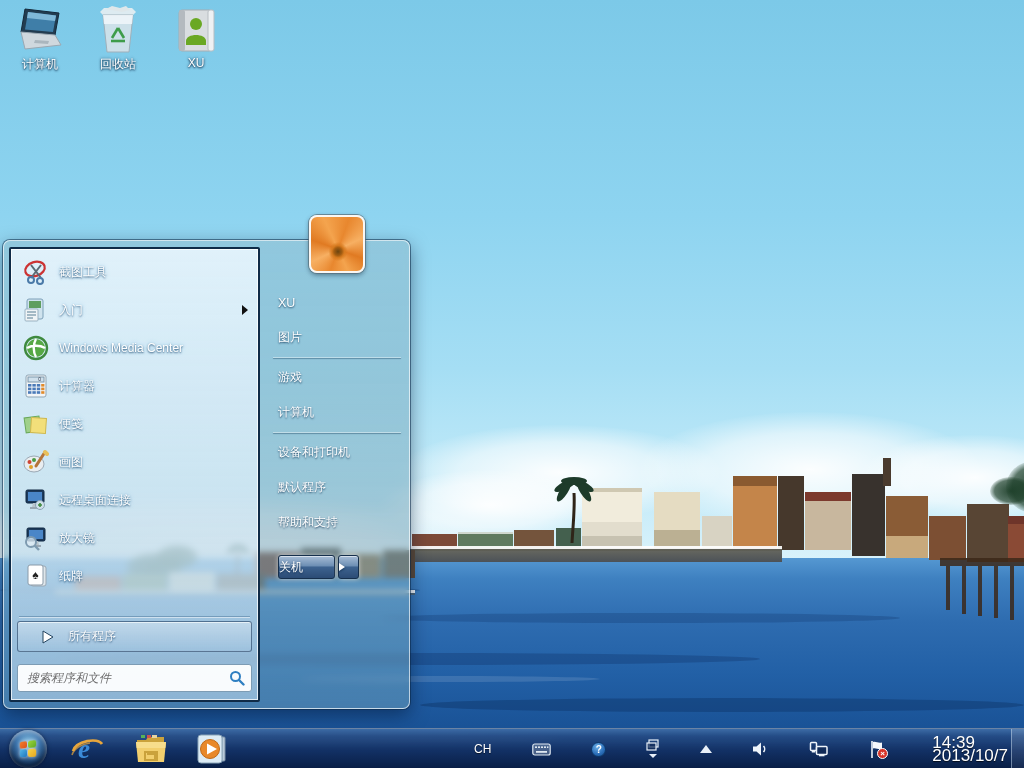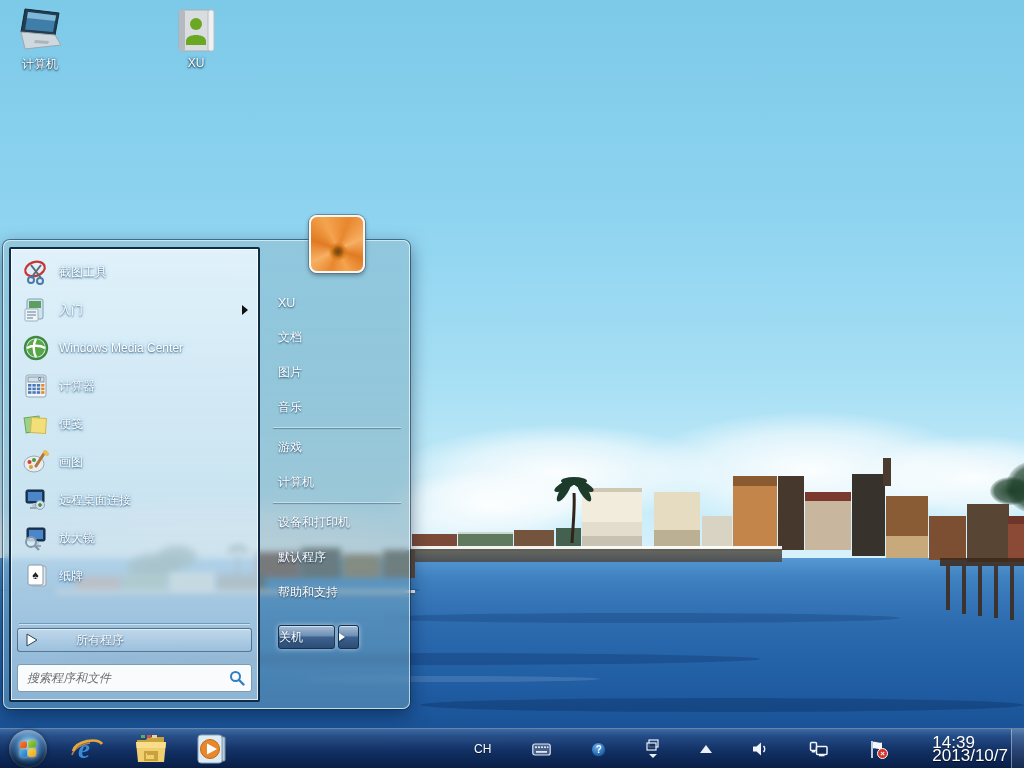--- a/index.html
+++ b/index.html
@@ -38,23 +38,23 @@
     background:linear-gradient(180deg,rgba(238,248,255,.85) 0%,rgba(225,241,252,.68) 55%,rgba(210,233,248,.5) 100%);
     border:2px solid #0f2b47;border-radius:2px;box-shadow:inset 0 0 0 1px rgba(255,255,255,.75);
     display:flex;flex-direction:column;padding:4px 6px 8px 6px;}
   .sm-item{display:flex;align-items:center;height:38px;padding:0 4px;border-radius:3px;cursor:default;}
   .sm-item .ic{width:30px;height:28px;display:flex;align-items:center;justify-content:center;flex:0 0 30px;}
   .sm-item .lbl{margin-left:8px;font-size:12px;color:#fff;
     text-shadow:0 1px 2px rgba(0,45,85,.8),0 0 4px rgba(120,180,220,.8);}
   .sub-arrow{margin-left:auto;width:0;height:0;border-top:5px solid transparent;border-bottom:5px solid transparent;border-left:6px solid #111;}
   .bottom-group{margin-top:auto;}
   .sm-sep{height:1px;background:rgba(40,80,120,.35);box-shadow:0 1px 0 rgba(255,255,255,.5);margin:2px 2px 4px 2px;}
-  .all-programs{display:flex;align-items:center;height:24px;padding:0 8px;border:1px solid rgba(25,55,90,.6);border-radius:3px;
+  .all-programs{display:flex;align-items:center;height:31px;padding:0 24px;border:1px solid rgba(25,55,90,.6);border-radius:3px;
     background:linear-gradient(180deg,rgba(255,255,255,.35),rgba(180,210,235,.18));
-    box-shadow:inset 0 1px 0 rgba(255,255,255,.6);cursor:default;gap:24px;}
+    box-shadow:inset 0 1px 0 rgba(255,255,255,.6);cursor:default;}
   .all-programs .lbl{margin-left:14px;font-size:12px;color:#fff;text-shadow:0 1px 2px rgba(0,45,85,.85);}
   .search-row{position:relative;margin-top:12px;height:28px;}
   .search-row input{width:100%;height:28px;border:1px solid #7d9cb4;border-radius:3px;
     background:rgba(255,255,255,.95);padding:0 30px 0 9px;font-size:12px;font-family:"Liberation Sans",sans-serif;outline:none;}
   .search-row input::placeholder{color:#6e6e6e;font-style:italic;}
   .search-row .mag{position:absolute;right:7px;top:6px;}
 
   .sm-right{position:absolute;left:259px;top:0;width:148px;height:100%;padding:44px 0 0 0;}
   .avatar{position:absolute;left:46px;top:-26px;width:56px;height:58px;border-radius:8px;
     border:2px solid rgba(250,253,255,.95);box-shadow:0 0 0 1px rgba(90,110,120,.7),0 2px 5px rgba(0,20,40,.45);
@@ -198,20 +198,36 @@
         <path d="M10 2 L44 6 L40 28 L6 25 Z" fill="#223c50" stroke="#14283a" stroke-width="1"></path>
         <path d="M13 5 L41 8.5 L38 25 L10 22.5 Z" fill="#3f7ea8"></path>
         <path d="M13 5 L41 8.5 L40 14 L12 11 Z" fill="#7fb8d8"></path>
         <path d="M6 25 L40 28 L46 38 L10 42 Z" fill="#cfd8de" stroke="#9aa8b2" stroke-width="1"></path>
         <path d="M20 33 L34 34 L33 37 L19 36 Z" fill="#aab6be"></path>
       </svg>
     </div>
     <div class="cap">计算机</div>
   </div>
 
+  <div class="dicon" style="left:80px;top:6px;">
+    <div class="img">
+      <svg width="44" height="48" viewBox="0 0 44 48">
+        <path d="M8 2 L36 2 L40 6 L36 10 L8 10 L4 6 Z" fill="#e8eef2" opacity=".9"></path>
+        <path d="M10 3 L16 0 L24 2 L30 0 L34 4 L26 6 Z" fill="#dfe7ea"></path>
+        <path d="M7 9 L37 9 L33 46 L11 46 Z" fill="rgba(215,226,232,.88)" stroke="#9fb0ba" stroke-width="1"></path>
+        <path d="M7 9 L37 9 L36 18 L8 18 Z" fill="rgba(240,246,250,.85)"></path>
+        <g fill="none" stroke="#3e9c4a" stroke-width="2.6">
+          <path d="M22 22 L16 32"></path>
+            <path d="M22 22 L28 32"></path>
+            <path d="M15 35 L29 35"></path>
+        </g>
+      </svg>
+    </div>
+    <div class="cap">回收站</div>
+  </div>
 
   <div class="dicon" style="left:158px;top:6px;">
     <div class="img">
       <svg width="42" height="46" viewBox="0 0 42 46">
         <rect x="4" y="3" width="33" height="41" rx="3" fill="#d9dde0" stroke="#a7adb2"></rect>
         <rect x="33" y="3" width="6" height="41" rx="2" fill="#eef1f3" stroke="#b7bdc2"></rect>
         <rect x="4" y="3" width="6" height="41" rx="2" fill="#b4babf"></rect>
         <circle cx="21" cy="17" r="6" fill="#6aa823"></circle>
         <path d="M11 34 C11 26 31 26 31 34 L31 38 L11 38 Z" fill="#6aa823"></path>
       </svg>
@@ -366,27 +382,21 @@
         </div>
       </div>
     </div>
 
     <div class="sm-right">
       <div class="avatar"></div>
       <div class="smr-item uname">
           <span>XU</span>
         </div>
       <div class="smr-item">
-          <span>文档</span>
-        </div>
-      <div class="smr-item">
           <span>图片</span>
-        </div>
-      <div class="smr-item">
-          <span>音乐</span>
         </div>
       <div class="smr-sep"></div>
       <div class="smr-item">
           <span>游戏</span>
         </div>
       <div class="smr-item">
           <span>计算机</span>
         </div>
       <div class="smr-sep"></div>
       <div class="smr-item">

